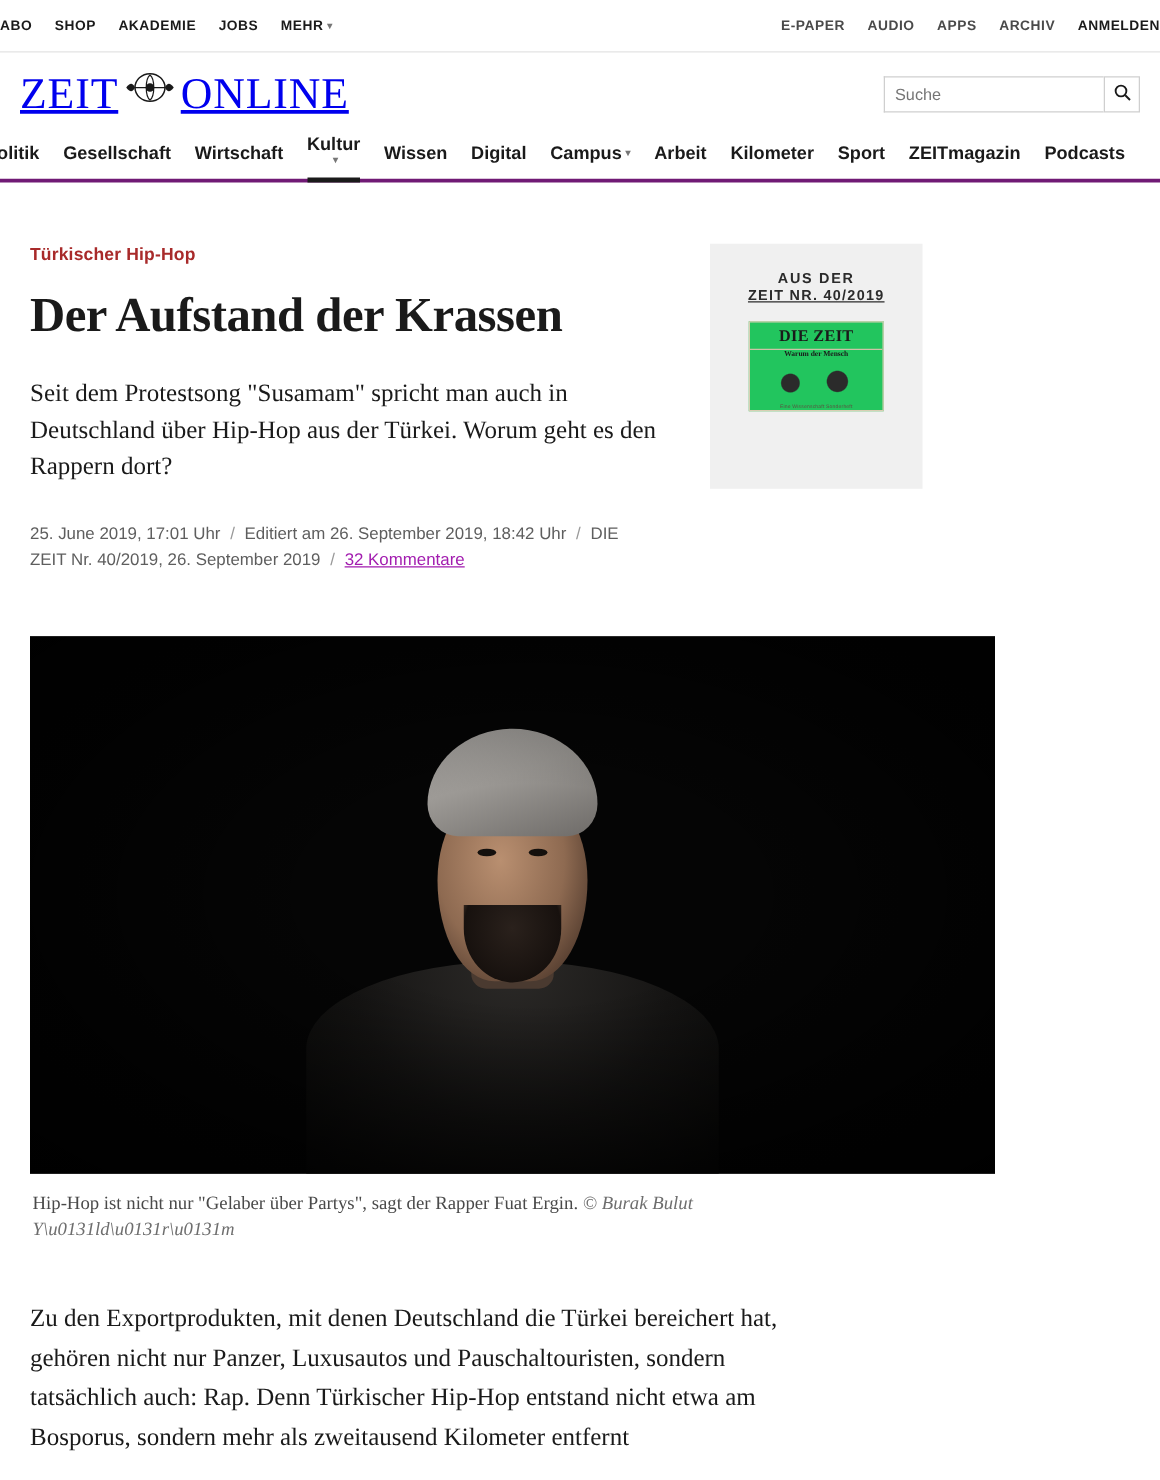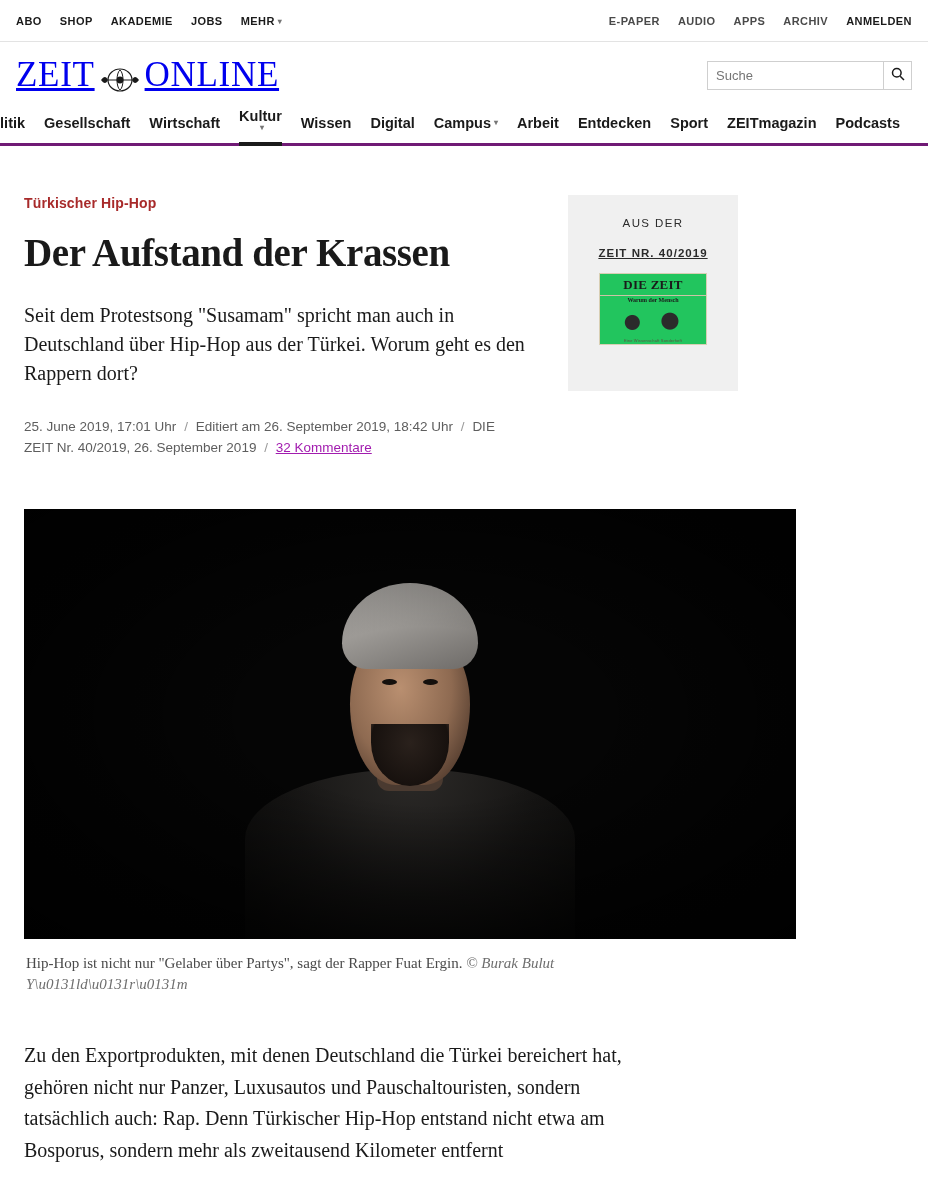--- a/index.html
+++ b/index.html
@@ -12,21 +12,21 @@
     -webkit-font-smoothing: antialiased;
   }
 
   
   .topbar {
     height: 42px;
     border-bottom: 1px solid #e3e3e3;
     display: flex;
     align-items: center;
     justify-content: space-between;
-    padding: 0 16px;
+    padding: 0 0;
   }
   .topbar-list { display: flex; align-items: center; gap: 18px; }
   .topbar-link {
     font-size: 11px;
     letter-spacing: 0.04em;
     color: #1a1a1a;
     text-decoration: none;
     font-weight: 600;
     white-space: nowrap;
     cursor: pointer;
@@ -47,21 +47,21 @@
     display: flex;
     align-items: center;
     justify-content: space-between;
     padding: 0 16px;
   }
   .logo {
     font-family: "Liberation Serif", serif;
     font-size: 35px;
     letter-spacing: 0.02em;
     display: flex;
-    align-items: flex-end;
+    align-items: flex-start;
     gap: 4px;
     white-space: nowrap;
   }
   .logo-word { font-weight: 400; }
   .logo-mark {
     width: 42px; height: 30px;
     display: inline-flex; align-items: center; justify-content: center;
   }
   .search-wrap { display: flex; align-items: flex-end; }
   .search-input {
@@ -175,23 +175,23 @@
     width: 170px;
     min-height: 196px;
     background: #f0f0f0;
     text-align: center;
     padding: 22px 10px 16px 10px;
     align-self: flex-start;
   }
   .printbox-l1 {
     font-size: 11.5px;
     letter-spacing: 0.12em;
-    font-weight: 400;
+    font-weight: 700;
     color: #2b2b2b;
-    margin-bottom: 18px;
+    margin-bottom: 2px;
   }
   .printbox-l2 {
     font-size: 11.5px;
     letter-spacing: 0.09em;
     font-weight: 700;
     color: #2b2b2b;
     text-decoration: underline;
     cursor: pointer;
     margin-bottom: 14px;
   }
@@ -394,21 +394,21 @@
         <span>Digital</span>
       </a>
     <a class="nav-item" href="#">
         <span>Campus</span>
         <span class="caret">▾</span>
       </a>
     <a class="nav-item" href="#">
         <span>Arbeit</span>
       </a>
     <a class="nav-item" href="#">
-        <span>Entdecken</span>
+        <span>Kilometer</span>
       </a>
     <a class="nav-item" href="#">
         <span>Sport</span>
       </a>
     <a class="nav-item" href="#">
         <span>ZEITmagazin</span>
       </a>
     <a class="nav-item" href="#">
         <span>Podcasts</span>
       </a>

